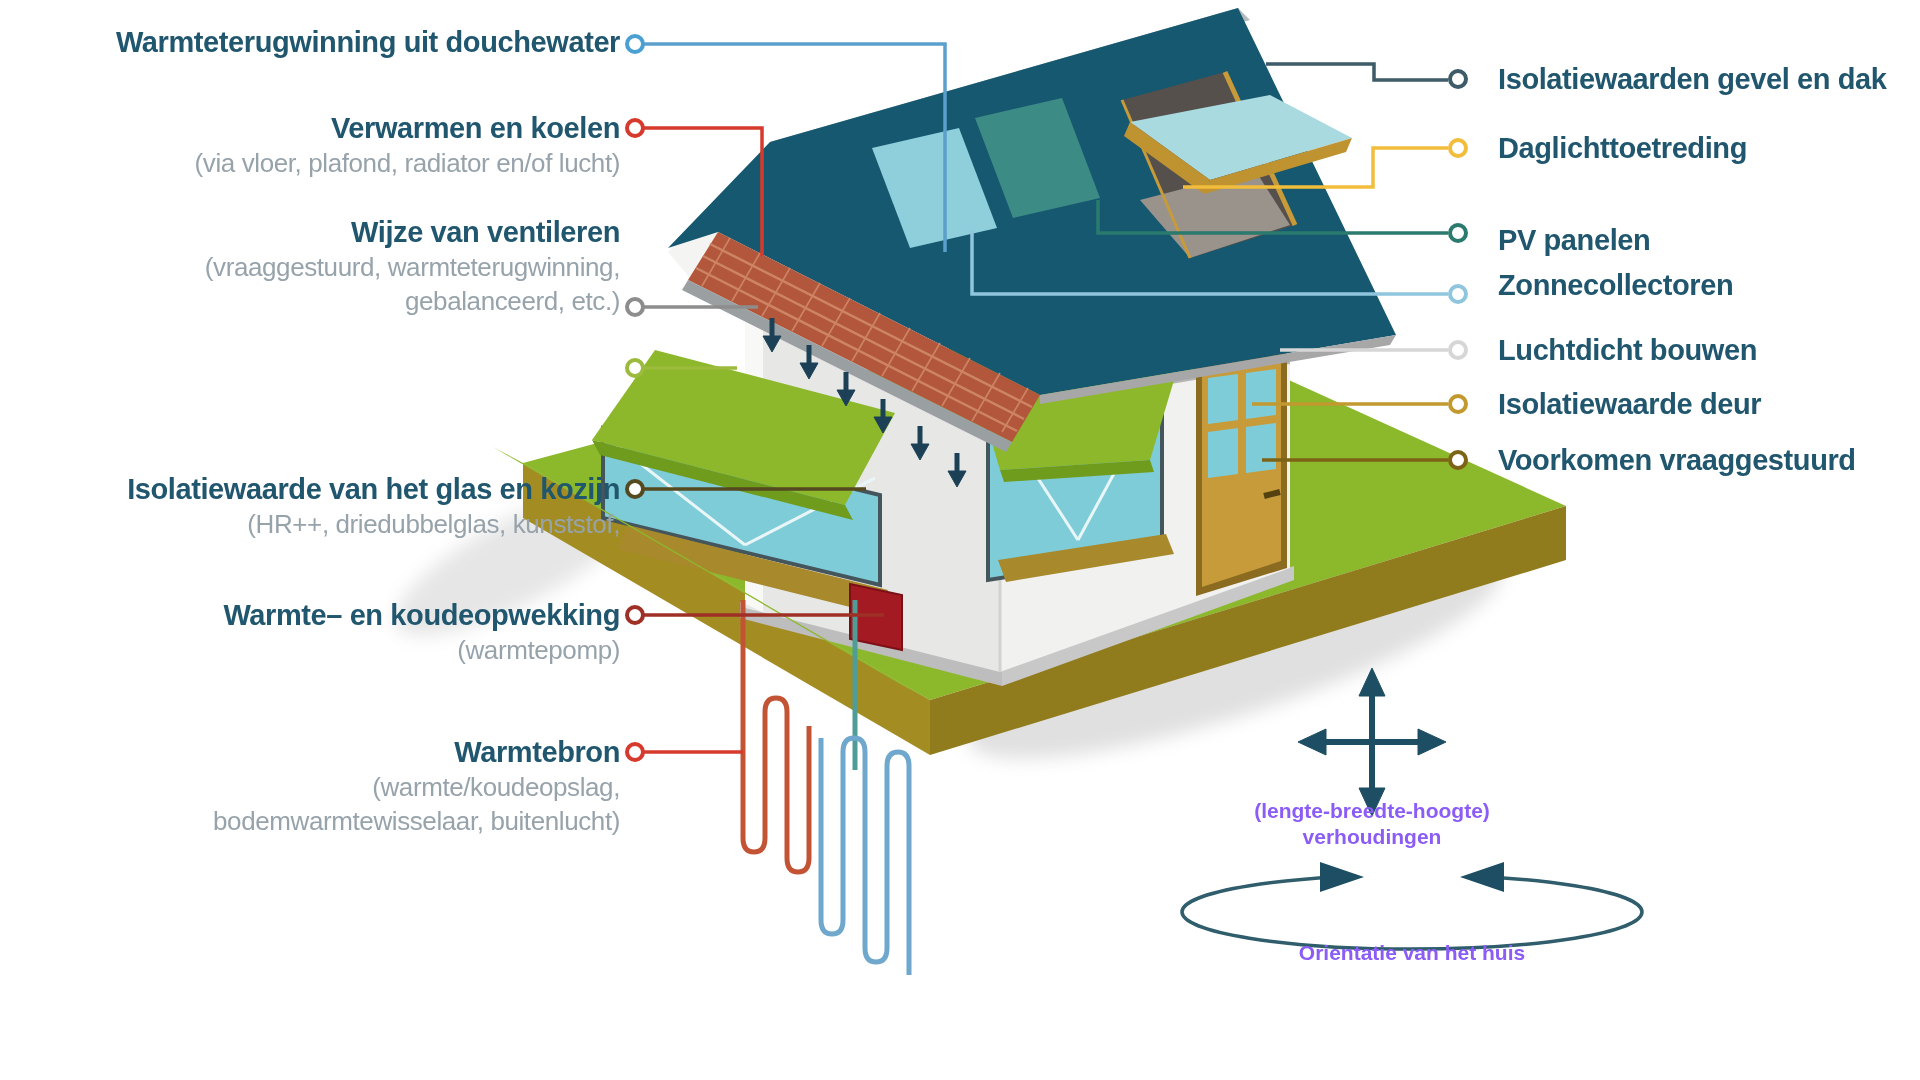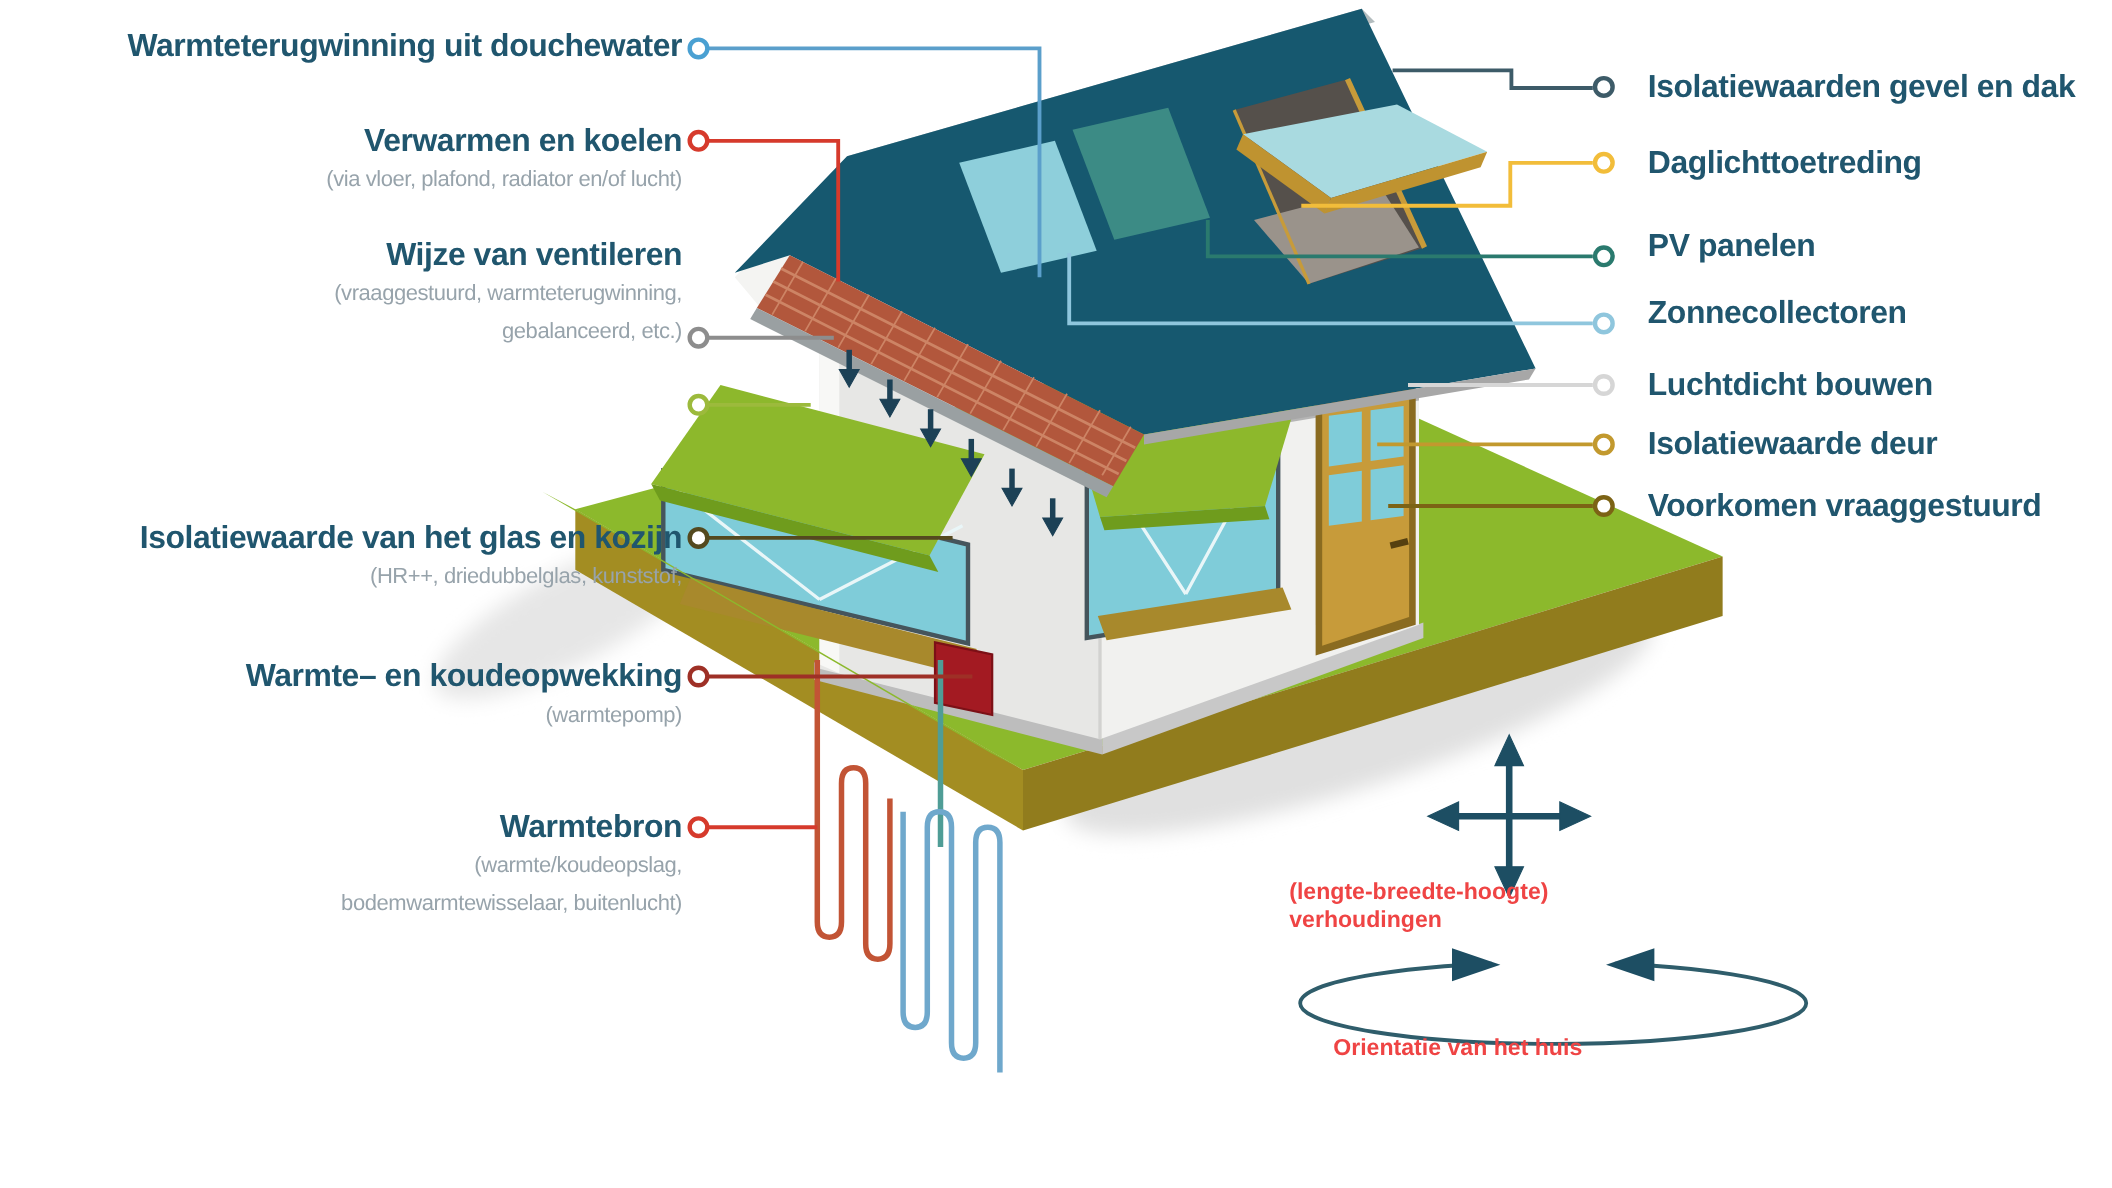--- a/index.html
+++ b/index.html
@@ -3,22 +3,22 @@
 <meta charset="utf-8">
 <style>
   html,body{margin:0;padding:0;background:#fff;}
   #canvas{position:relative;width:1920px;height:1080px;background:#ffffff;overflow:hidden;
           font-family:"Liberation Sans",sans-serif;}
   #scene{position:absolute;left:0;top:0;}
   .lbl{position:absolute;white-space:nowrap;}
   .lbl.left{text-align:right;right:1300px;margin-left:40px;}
   .lbl.right{text-align:left;left:1498px;}
   .lbl-title{font-weight:bold;font-size:29px;line-height:36px;color:#20566e;letter-spacing:-0.4px;}
-  .lbl-sub{font-weight:normal;font-size:20px;line-height:34px;color:#97a3ab;letter-spacing:-0.4px;}
-  .cap{position:absolute;font-weight:bold;color:#ef4444;font-size:21px;line-height:26px;}
+  .lbl-sub{font-weight:normal;font-size:26px;line-height:34px;color:#97a3ab;letter-spacing:-0.4px;}
+  .cap{position:absolute;text-align:center;font-weight:bold;color:#8b5cf6;font-size:21px;line-height:26px;}
 </style>
 </head>
 <body>
 
 <div id="canvas">
 
 <svg id="scene" width="1920" height="1080" viewBox="0 0 1920 1080">
   <defs>
     <filter id="soft" x="-40%" y="-40%" width="180%" height="180%">
       <feGaussianBlur stdDeviation="9"></feGaussianBlur>
@@ -220,21 +220,21 @@
   <div class="lbl-sub">(warmte/koudeopslag,</div>
   <div class="lbl-sub">bodemwarmtewisselaar, buitenlucht)</div>
 </div>
 
 <div class="lbl right" style="top:61px">
   <div class="lbl-title">Isolatiewaarden gevel en dak</div>
 </div>
 <div class="lbl right" style="top:130px">
   <div class="lbl-title">Daglichttoetreding</div>
 </div>
-<div class="lbl right" style="top:206px">
+<div class="lbl right" style="top:222px">
   <div class="lbl-title">PV panelen</div>
 </div>
 <div class="lbl right" style="top:267px">
   <div class="lbl-title">Zonnecollectoren</div>
 </div>
 <div class="lbl right" style="top:332px">
   <div class="lbl-title">Luchtdicht bouwen</div>
 </div>
 <div class="lbl right" style="top:386px">
   <div class="lbl-title">Isolatiewaarde deur</div>

